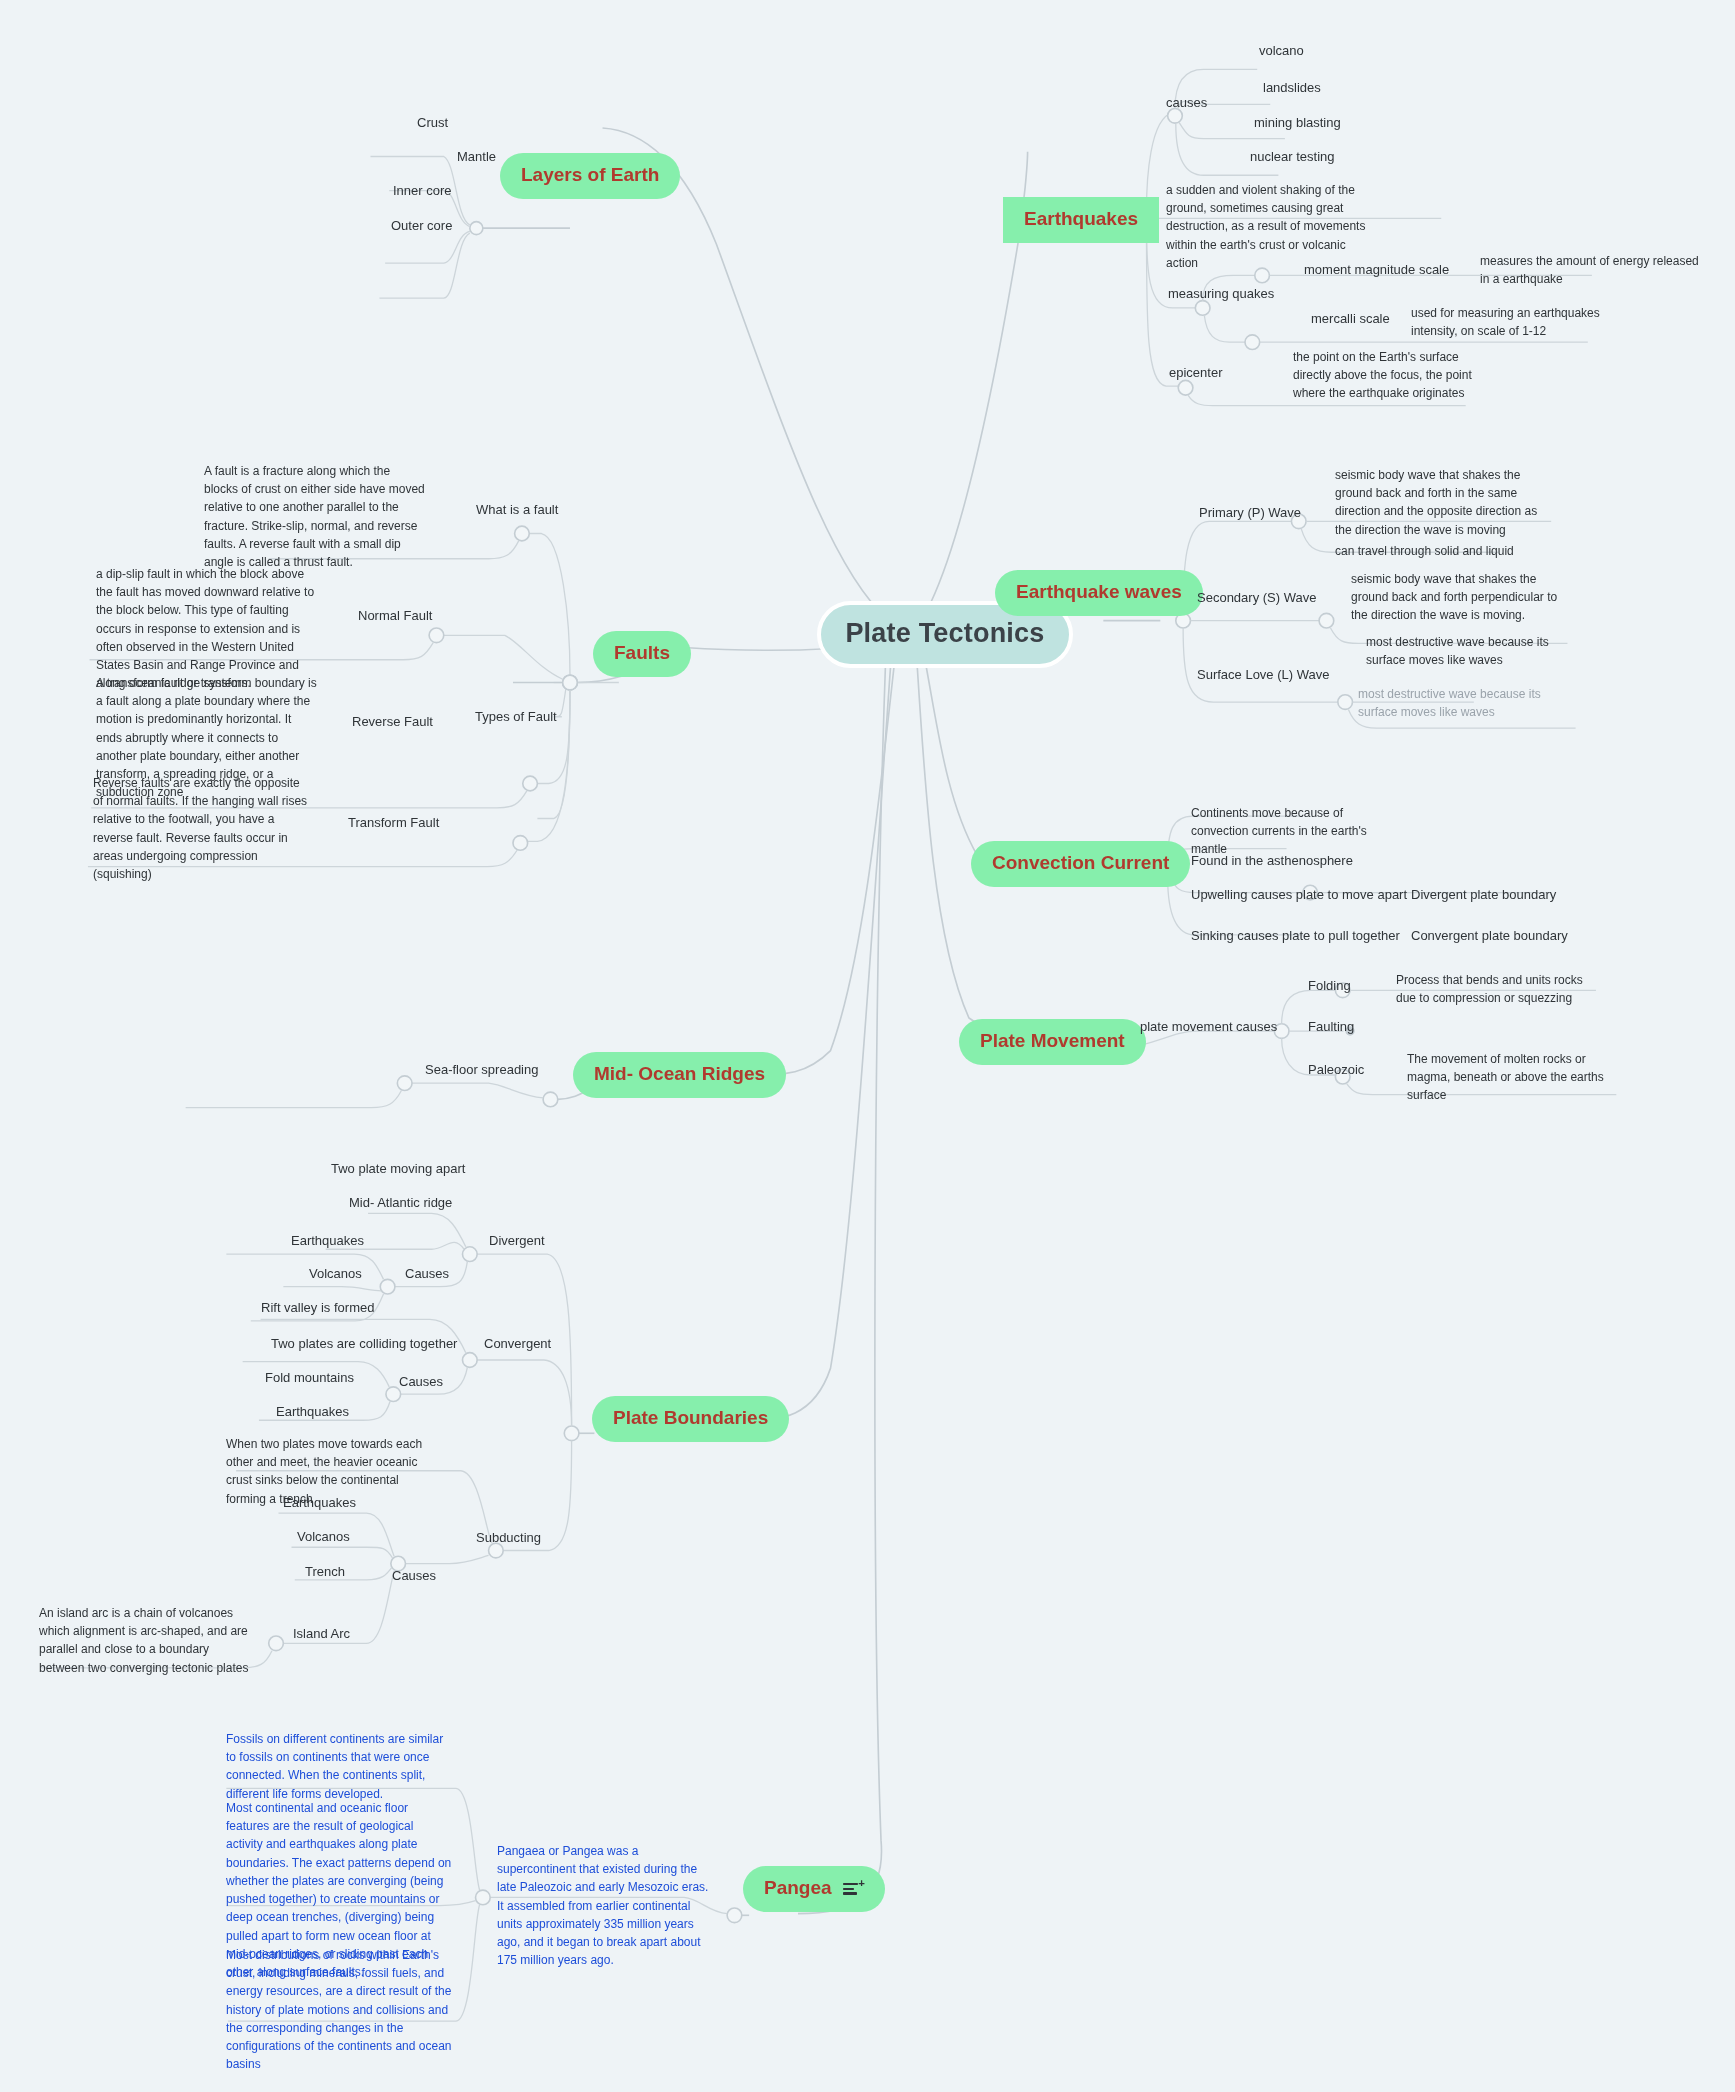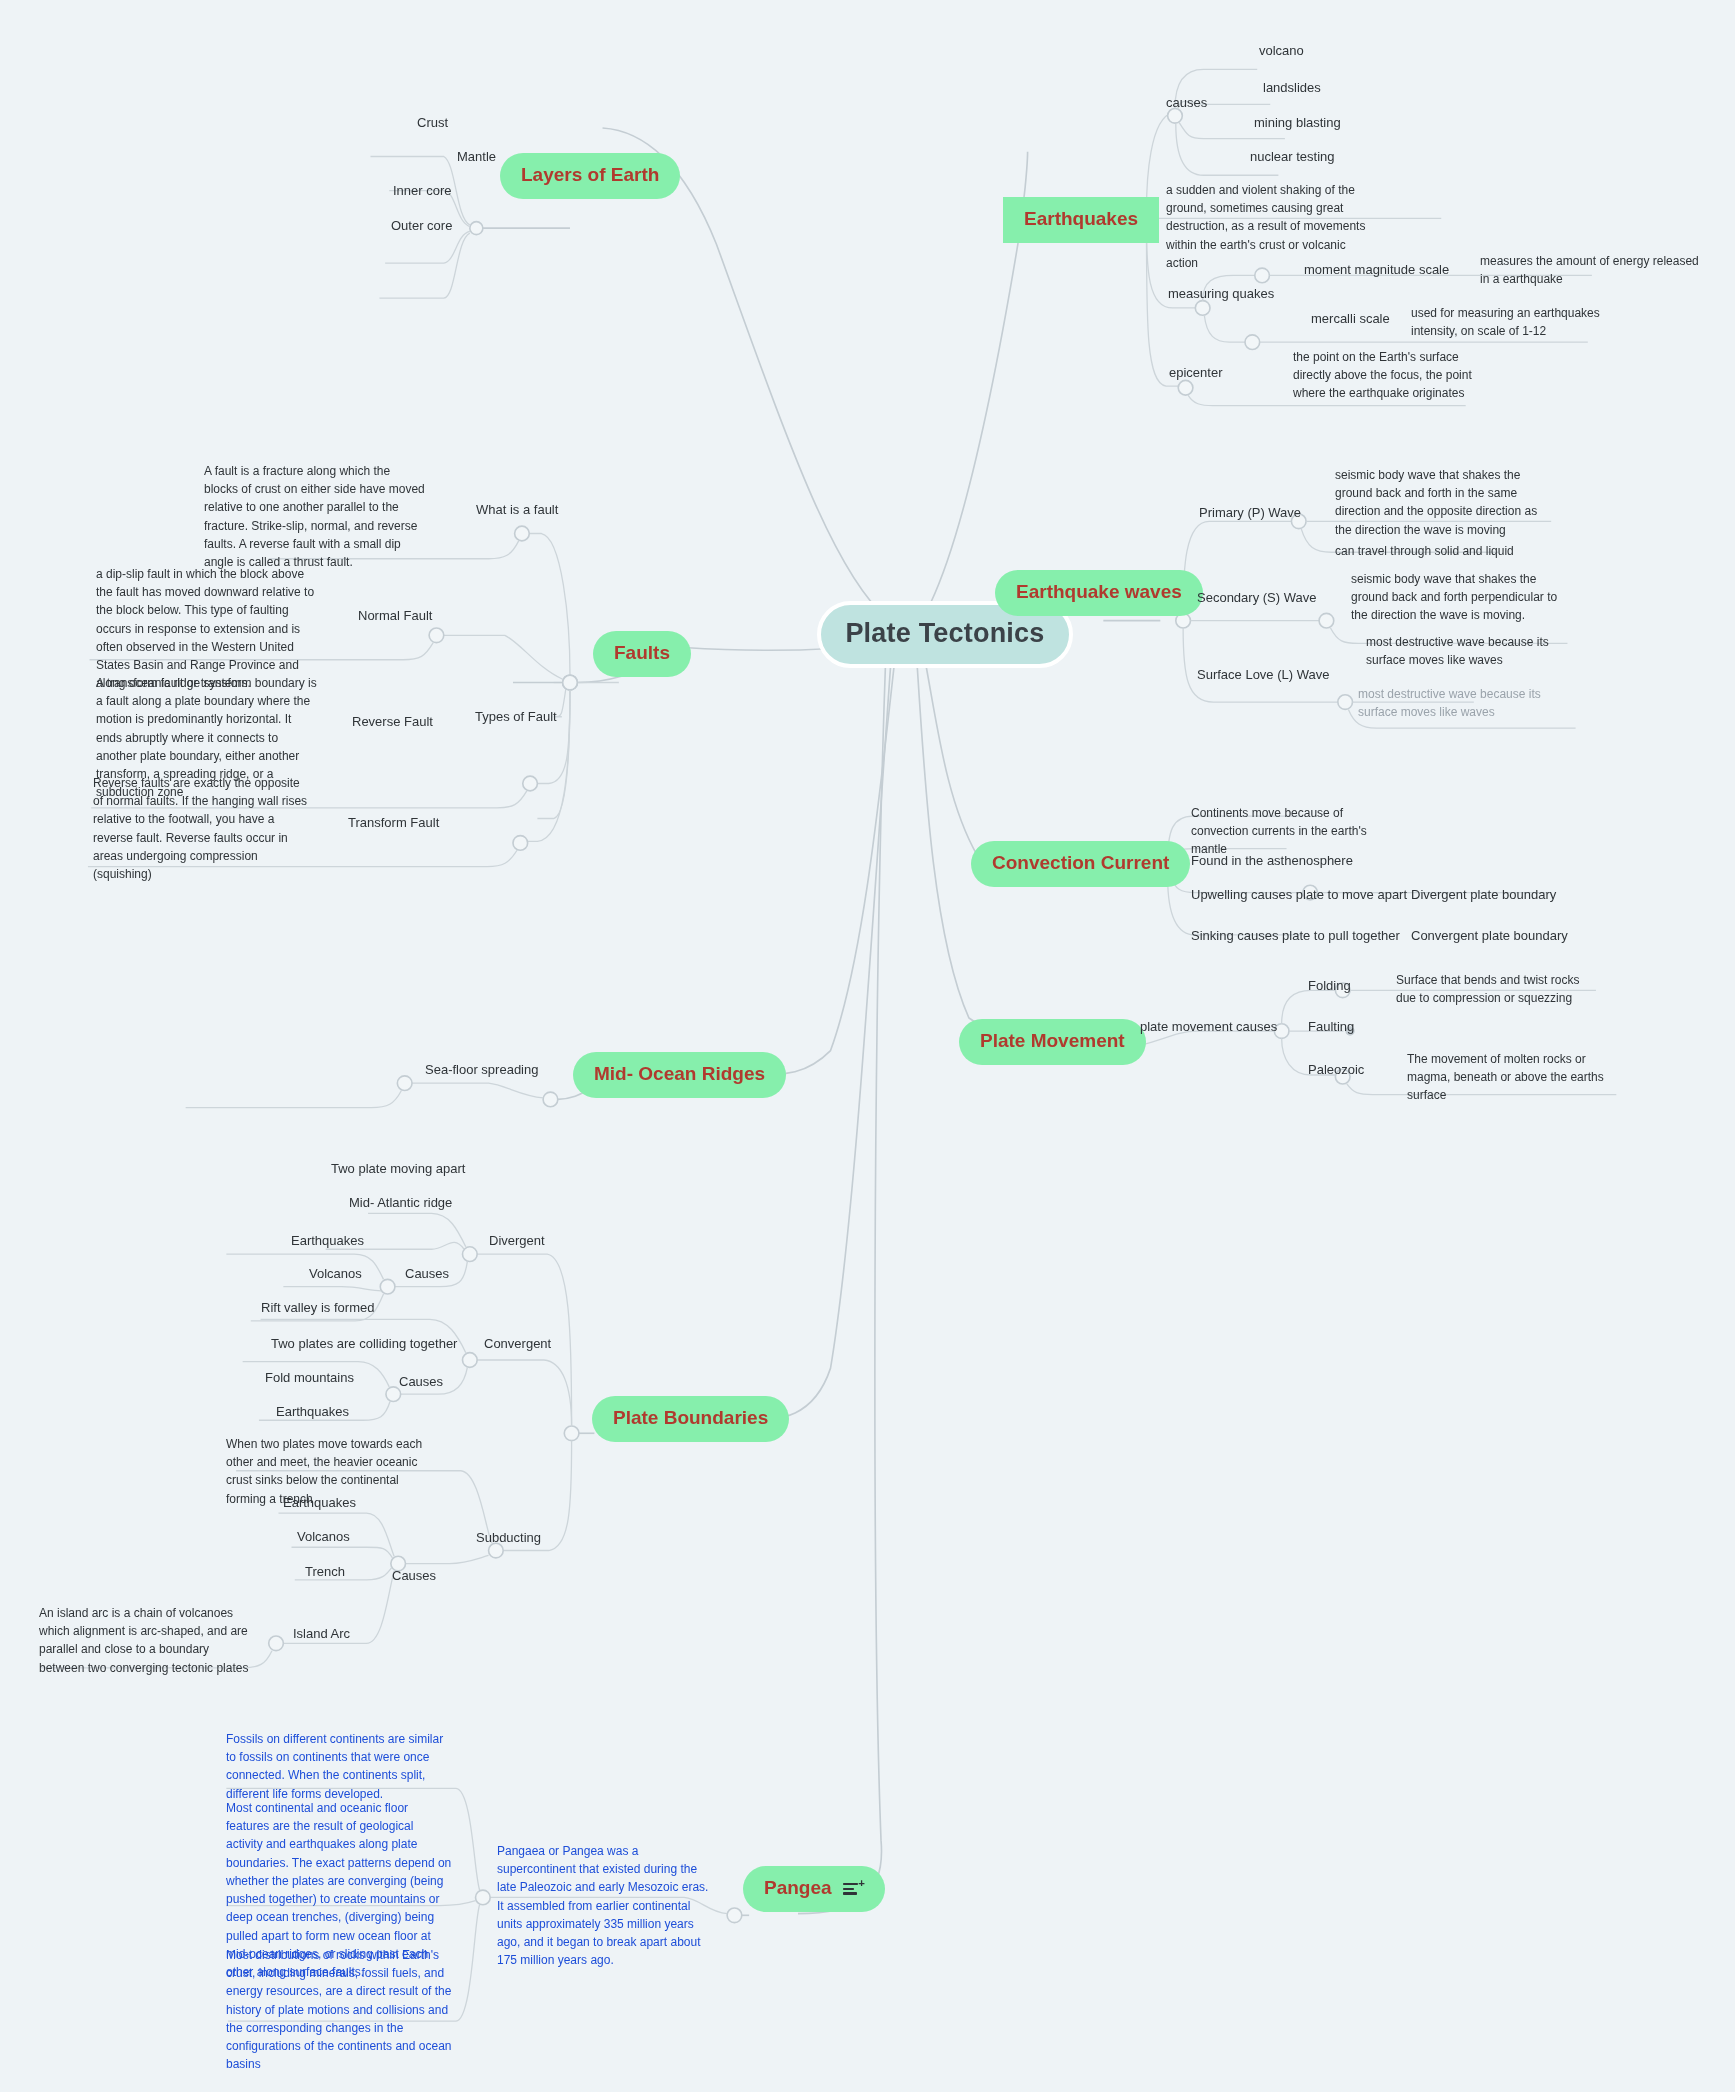--- a/index.html
+++ b/index.html
@@ -314,21 +314,21 @@
 
 <div class="node para" style="left:1191px; top:804px; width:204px;">Continents move because of convection currents in the earth's mantle</div>
 <div class="node lbl" style="left:1191px; top:852px;">Found in the asthenosphere</div>
 <div class="node lbl" style="left:1191px; top:886px;">Upwelling causes plate to move apart</div>
 <div class="node lbl" style="left:1411px; top:886px;">Divergent plate boundary</div>
 <div class="node lbl" style="left:1191px; top:927px;">Sinking causes plate to pull together</div>
 <div class="node lbl" style="left:1411px; top:927px;">Convergent plate boundary</div>
 
 <div class="node lbl" style="left:1140px; top:1018px;">plate movement causes</div>
 <div class="node lbl" style="left:1308px; top:977px;">Folding</div>
-<div class="node para" style="left:1396px; top:971px; width:205px;">Surface that bends and twist rocks due to compression or squezzing</div>
+<div class="node para" style="left:1396px; top:971px; width:205px;">Process that bends and units rocks due to compression or squezzing</div>
 <div class="node lbl" style="left:1308px; top:1018px;">Faulting</div>
 <div class="node lbl" style="left:1308px; top:1061px;">Paleozoic</div>
 <div class="node para" style="left:1407px; top:1050px; width:225px;">The movement of molten rocks or magma, beneath or above the earths surface</div>
 
 <div class="node lbl" style="left:425px; top:1061px;">Sea-floor spreading</div>
 
 <div class="node lbl" style="left:489px; top:1232px;">Divergent</div>
 <div class="node lbl" style="left:331px; top:1160px;">Two plate moving apart</div>
 <div class="node lbl" style="left:349px; top:1194px;">Mid- Atlantic ridge</div>
 <div class="node lbl" style="left:405px; top:1265px;">Causes</div>

